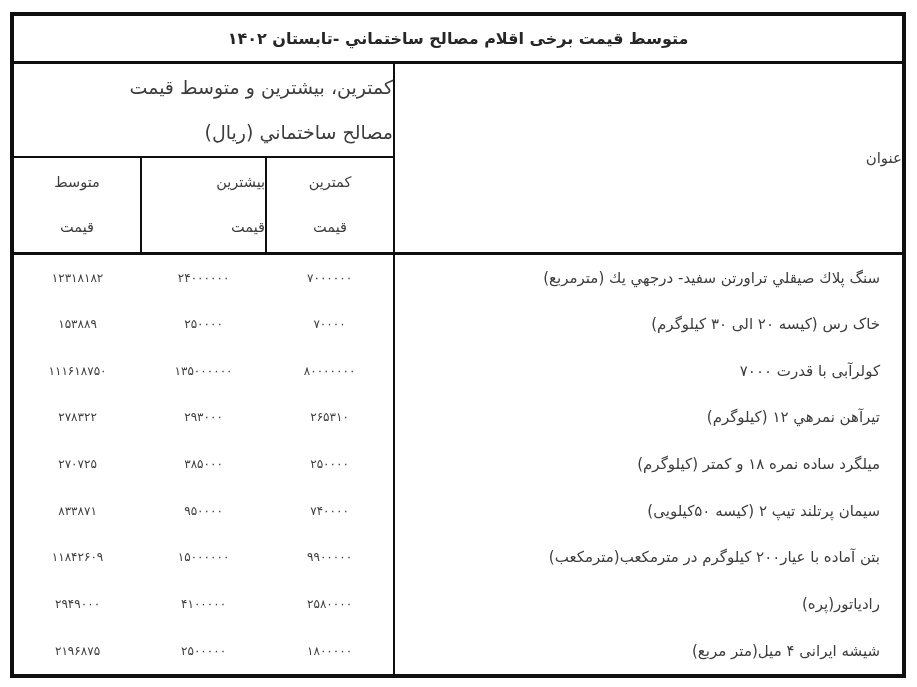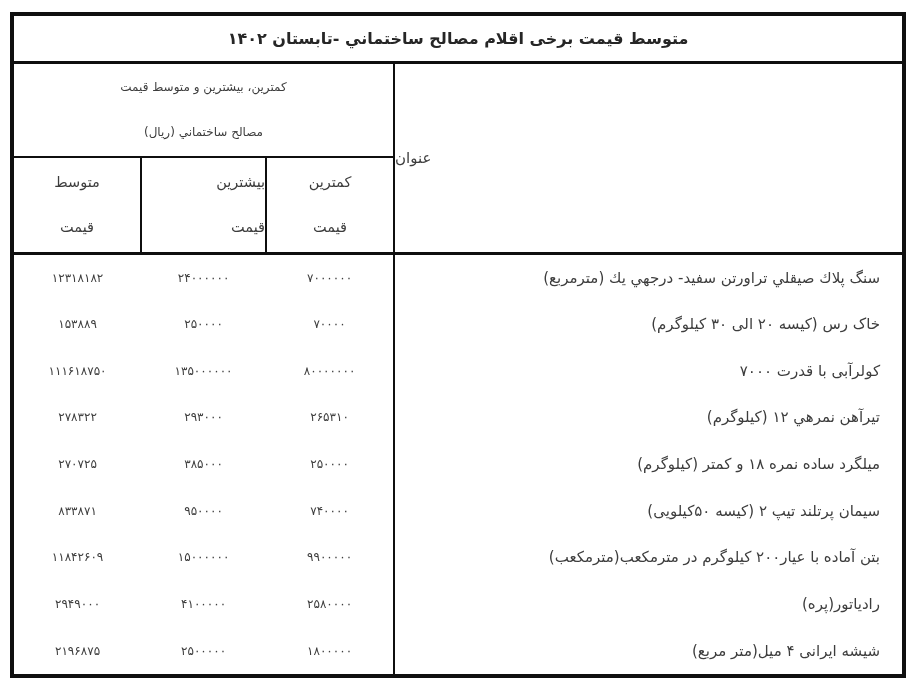--- a/index.html
+++ b/index.html
@@ -30,27 +30,26 @@
     text-align: center;
     font-weight: bold;
     font-size: 16px;
     color: #262626;
     height: 46px;
     margin-left: 16px;
   }
   .c-onvan {
     border-left: 2px solid #0f0f0f;   
     border-bottom: 3px solid #0f0f0f; 
-    text-align: left;
+    text-align: right;
     font-size: 15px;
   }
   .c-merged {
     border-bottom: 2px solid #0f0f0f; 
-    text-align: center;
-    font-size: 12px;
+    font-size: 19px;
     height: 92px;
   }
   .c-merged .hl, .c-sub .hl { line-height: 45px; }
   .c-sub {
     border-bottom: 3px solid #0f0f0f; 
     text-align: center;
     font-size: 14.5px;
     height: 96px;
     margin-top: 41px;
   }

